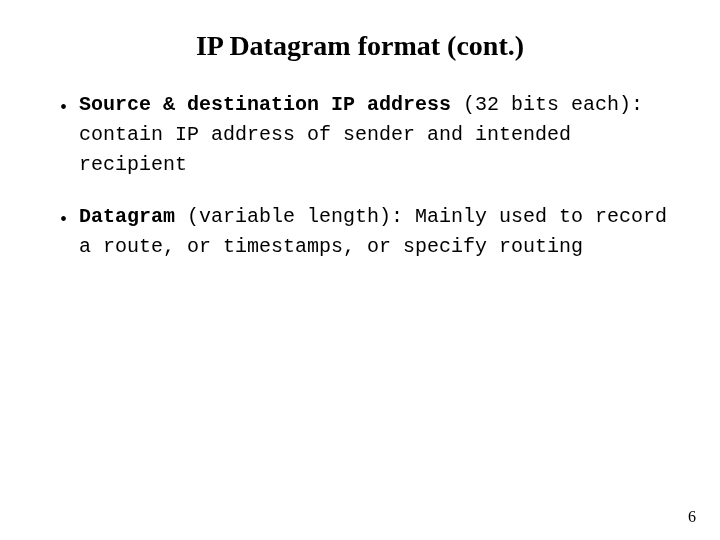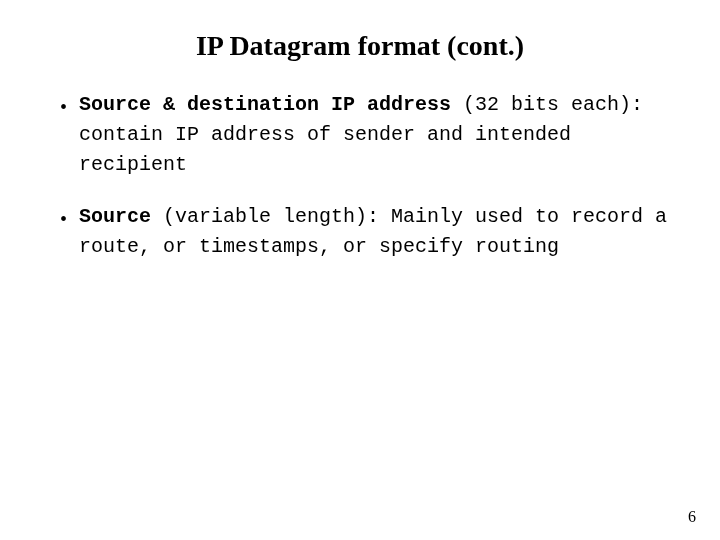--- a/index.html
+++ b/index.html
@@ -89,20 +89,20 @@
     <div class="bullet-item">
       <span class="bullet-dot">•</span>
       <span class="bullet-text">
         <b>Source &amp; destination IP address</b><span> (32 bits each): contain IP address of sender and intended recipient</span>
       </span>
     </div>
 
     <div class="bullet-item">
       <span class="bullet-dot">•</span>
       <span class="bullet-text">
-        <b>Source</b><span> (variable length): Mainly used to record a route, or timestamps, or specify routing</span>
+        <b>Datagram</b><span> (variable length): Mainly used to record a route, or timestamps, or specify routing</span>
       </span>
     </div>
 
   </div>
 </div>
 
 <div class="slide-number">6</div>
 
 </body></html>

